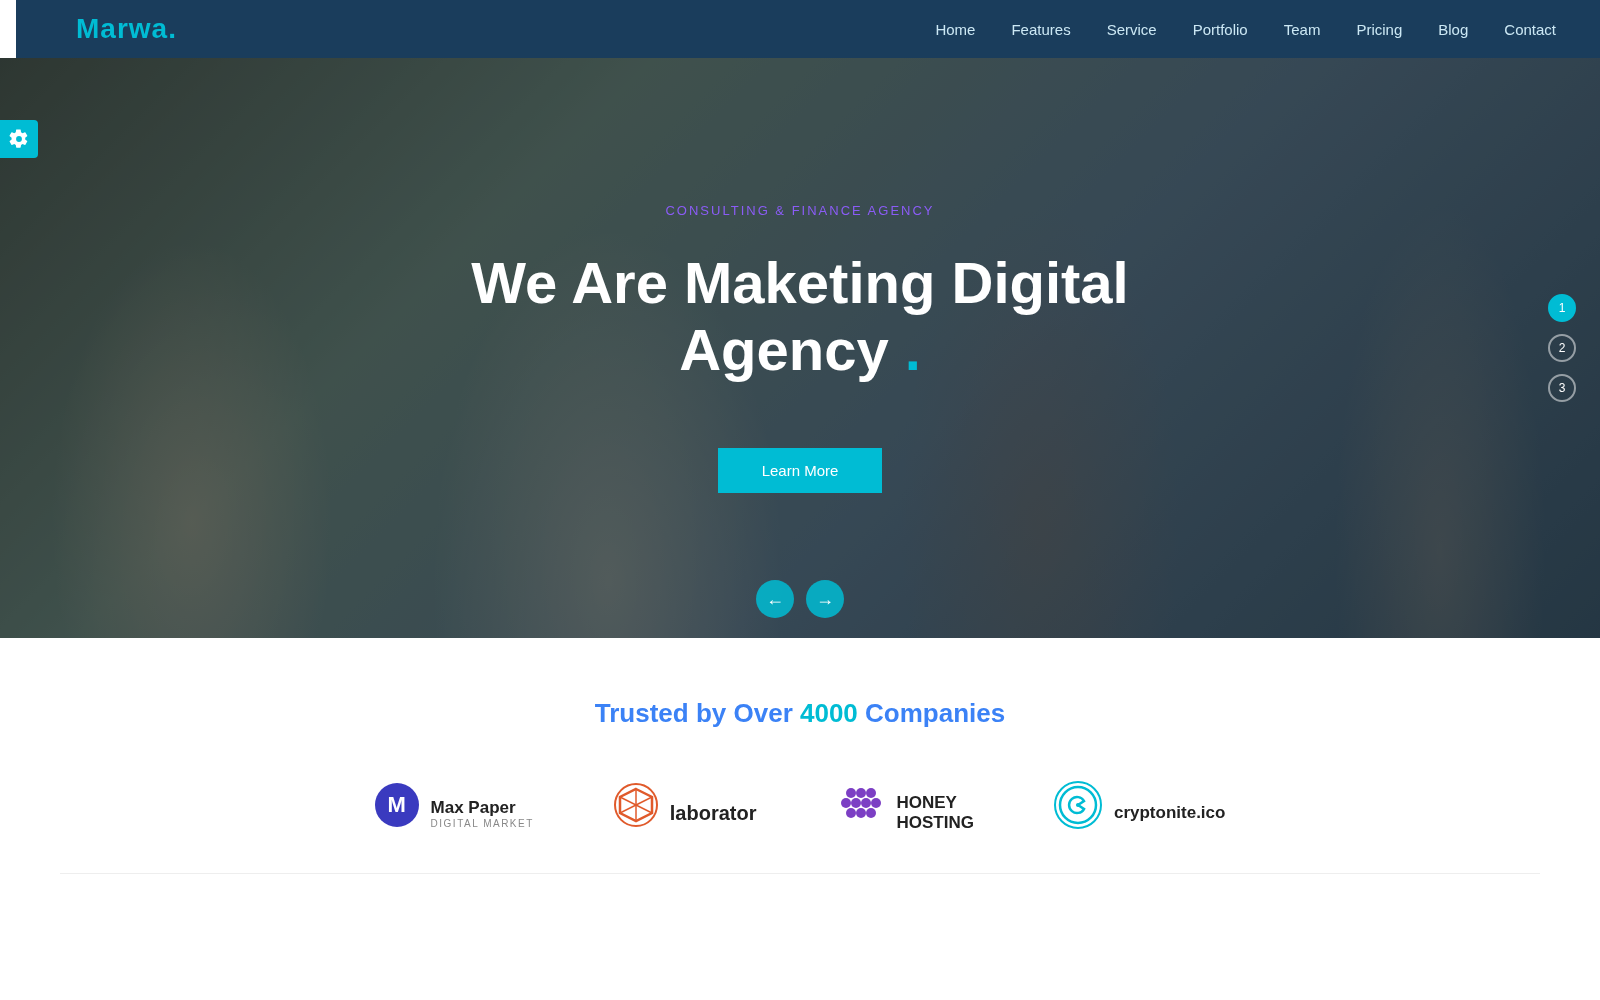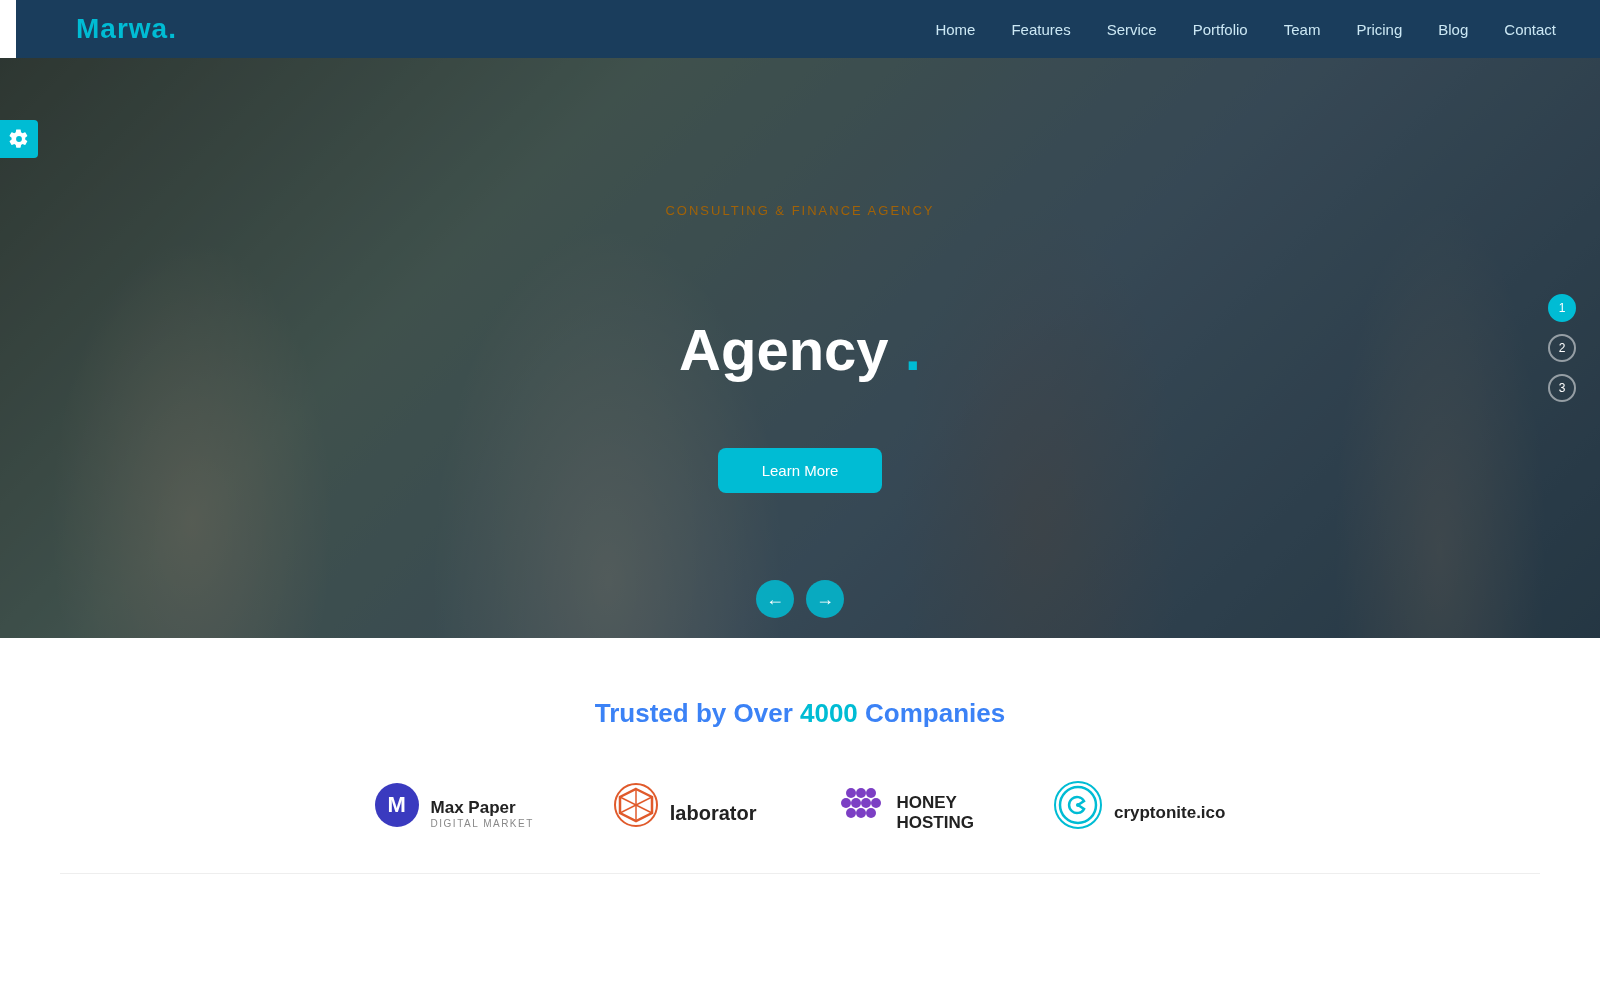--- a/index.html
+++ b/index.html
@@ -42,29 +42,29 @@
         radial-gradient(ellipse 150px 500px at 90% 85%, rgba(140,120,100,0.4) 0%, transparent 70%);
     }
     .hero-dim {
       position: absolute; inset: 0; z-index: 2;
       background: rgba(30,50,60,0.45);
     }
     .hero-content {
       position: relative; z-index: 3; text-align: center; color: #fff;
     }
     .hero-subtitle {
-      font-size: 13px; letter-spacing: 2px; color: #a16207; margin-bottom: 32px; font-weight: 400;
+      font-size: 13px; letter-spacing: 2px; color: #8b5cf6; margin-bottom: 32px; font-weight: 400;
     }
     .hero-title {
       font-size: 58px; font-weight: 700; line-height: 1.15; margin-bottom: 32px;
     }
     .hero-title .dot { color: #00bcd4; }
     .hero-btn {
       display: inline-block; background: #00bcd4; color: #fff;
-      padding: 14px 44px; border-radius: 8px; font-size: 15px; font-weight: 500;
+      padding: 14px 44px; border-radius: 0; font-size: 15px; font-weight: 500;
       text-decoration: none; border: none; cursor: pointer; margin-top: 32px;
     }
 
     
     .slide-indicators {
       position: absolute; right: 24px; top: 50%; transform: translateY(-50%);
       z-index: 4; display: flex; flex-direction: column; gap: 12px; align-items: center;
     }
     .slide-dot {
       width: 28px; height: 28px; border-radius: 50%;
@@ -154,21 +154,21 @@
 </nav>
 
 <section class="hero">
   <div class="hero-bg"></div>
   <div class="hero-overlay"></div>
   <div class="hero-dim"></div>
 
   <div class="hero-content">
     <p class="hero-subtitle">CONSULTING &amp; FINANCE AGENCY</p>
     <h1 class="hero-title">
-      <br>
+      <span>We Are Maketing Digital</span><br>
       <span>Agency</span><span class="dot"> .</span>
     </h1>
     <button class="hero-btn">Learn More</button>
   </div>
 
   <div class="slide-indicators">
     <div class="slide-dot active">1</div>
     <div class="slide-dot">2</div>
     <div class="slide-dot">3</div>
   </div>

